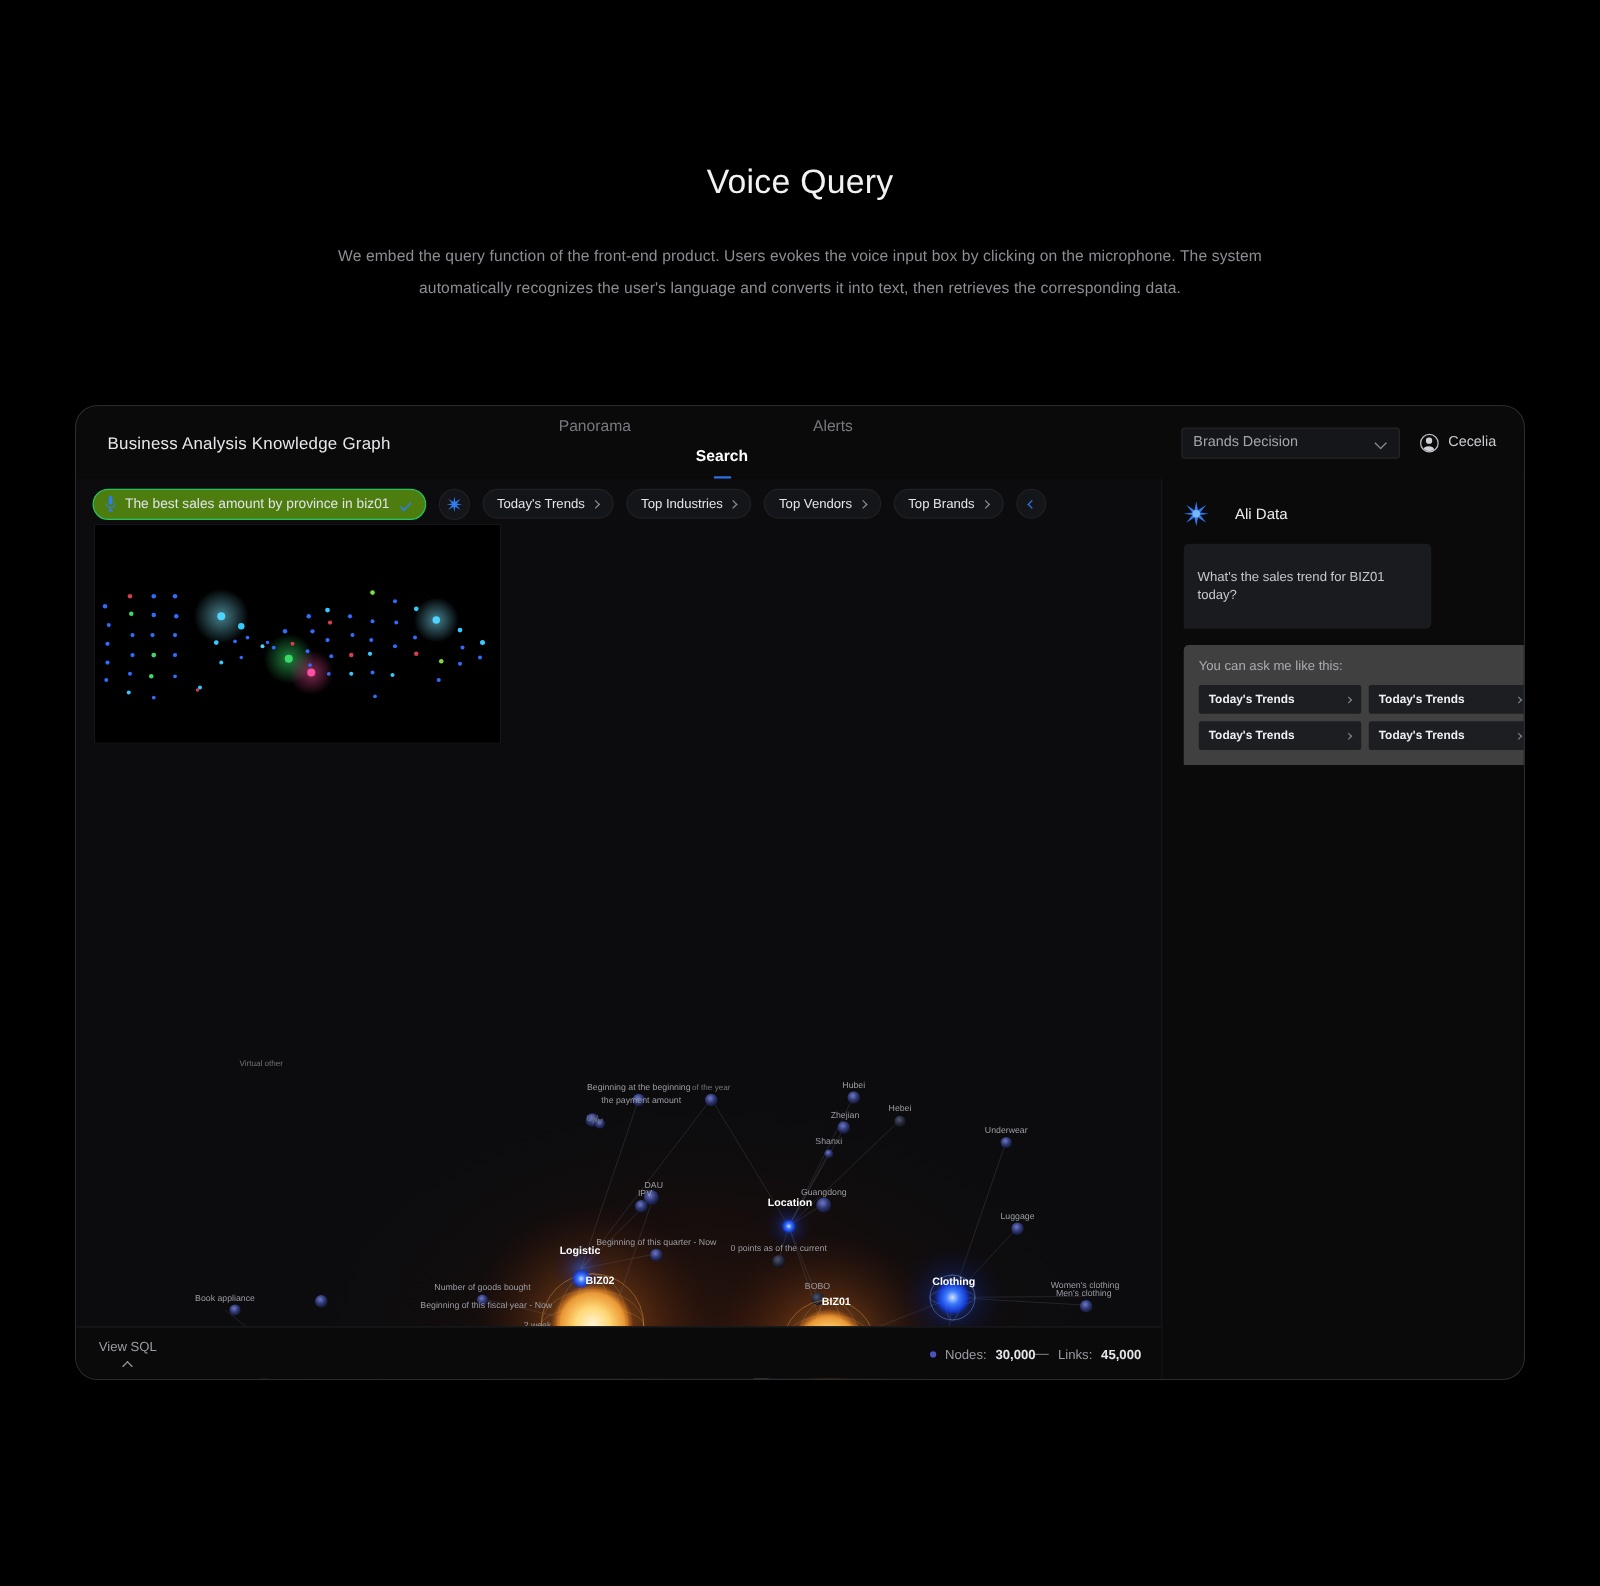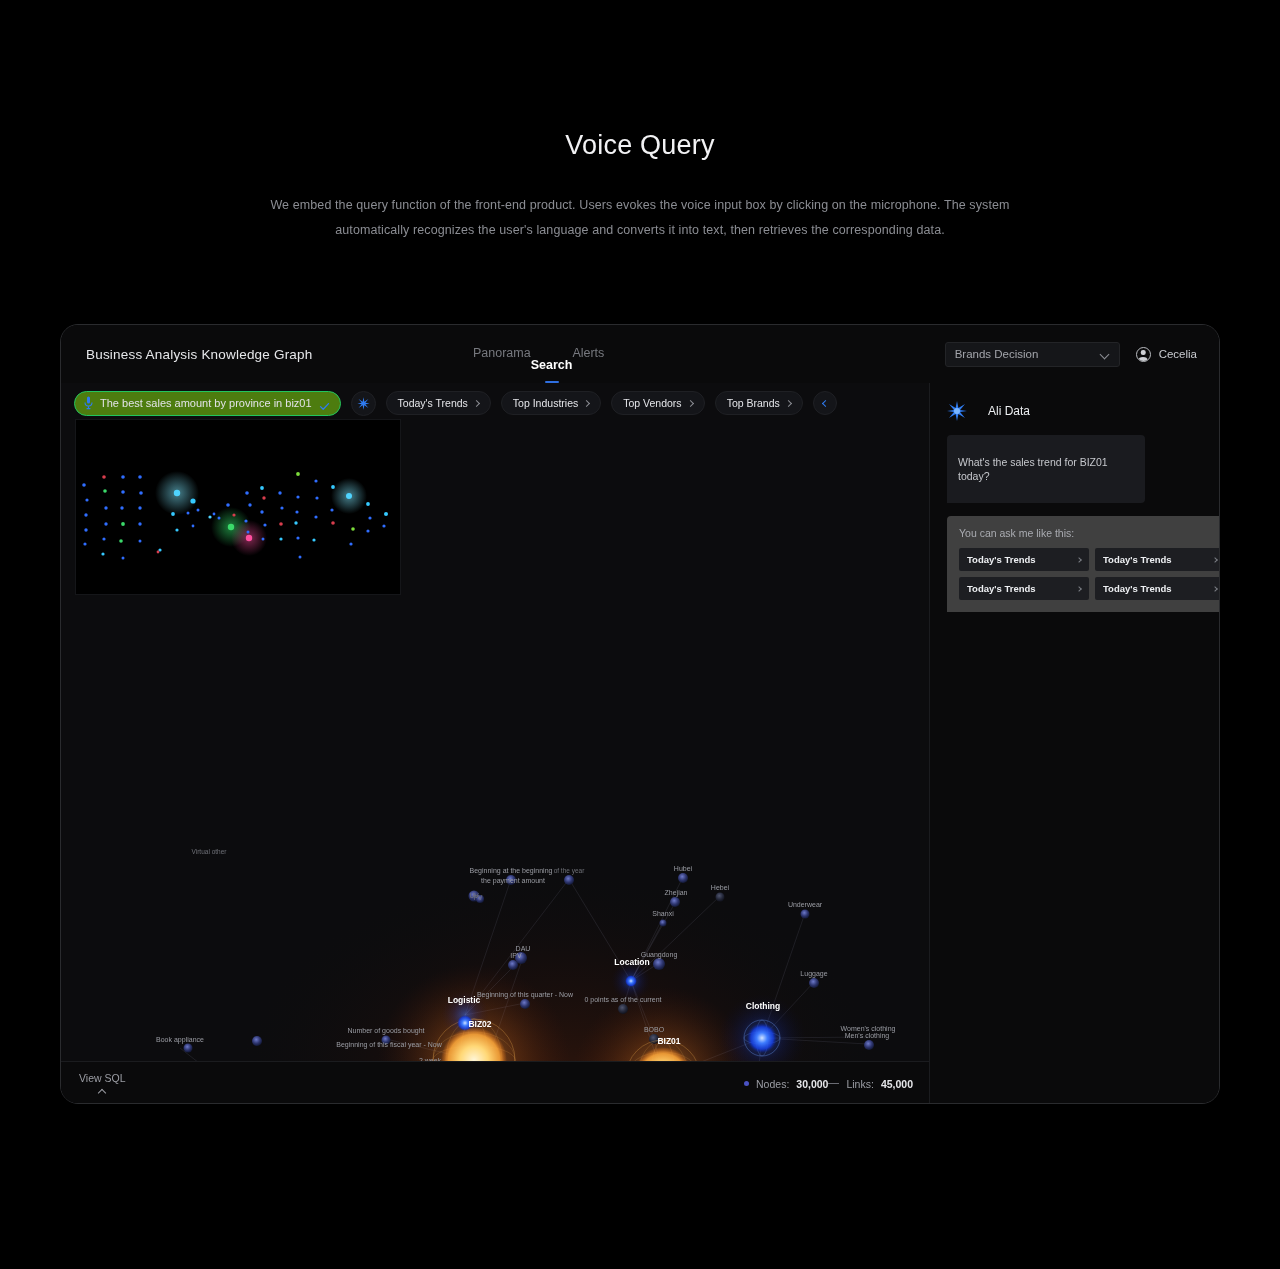--- a/index.html
+++ b/index.html
@@ -31,21 +31,21 @@
   }
 
   .topbar {
     position: relative; height: 58px; background: #0a0a0b;
     display: flex; align-items: center;
   }
   .brand {
     position: absolute; left: 25px; font-size: 13.5px;
     color: #e6e7ea; letter-spacing: .2px;
   }
-  .nav { position: absolute; left: 412px; display: flex; align-items: center; }
+  .nav { position: absolute; left: 386px; display: flex; gap: 52px; align-items: flex-start; }
   .nav-item {
     font-size: 12.5px; color: #77797f; position: relative;
     padding-bottom: 3px; cursor: pointer;
   }
   .nav-item.active { color: #ffffff; font-weight: 700; margin-top: 24px; }
   .nav-item.active::after {
     content: ""; position: absolute; left: 50%; transform: translateX(-50%);
     bottom: -8px; width: 14px; height: 2px; background: #2f6fe0; border-radius: 1px;
   }
   .top-right {
@@ -499,21 +499,21 @@
         <circle cx="570" cy="598" r="6" fill="url(#gBlue)"></circle>
         <circle cx="441" cy="838" r="7" fill="url(#gBlue)"></circle>
         <circle cx="404" cy="640" r="8" fill="url(#gBlue)"></circle>
       </svg>
 
       <div class="graph-labels" style="position:absolute; inset:0; pointer-events:none;">
 
         <div class="node-label lbl-major" style="left:419px; top:646px;">BIZ02</div>
         <div class="node-label lbl-major" style="left:608px; top:663px;">BIZ01</div>
 
-        <div class="node-label lbl-major" style="left:702px; top:628px;">Clothing</div>
+        <div class="node-label lbl-major" style="left:702px; top:647px;">Clothing</div>
 
         <div class="node-label lbl-major" style="left:558px; top:709px;">Brand</div>
         <div class="node-label lbl-major" style="left:454px; top:700px;">Time Period</div>
         <div class="node-label lbl-major" style="left:571px; top:584px;">Location</div>
 
         <div class="node-label lbl-major" style="left:403px; top:622px;">Logistic</div>
 
         <div class="node-label lbl-dim" style="left:148px; top:472px;">Virtual other</div>
         <div class="node-label lbl-minor" style="left:119px; top:660px;">Book appliance</div>
         <div class="node-label lbl-minor" style="left:235px; top:685px;">Supermarket shopping card</div>

